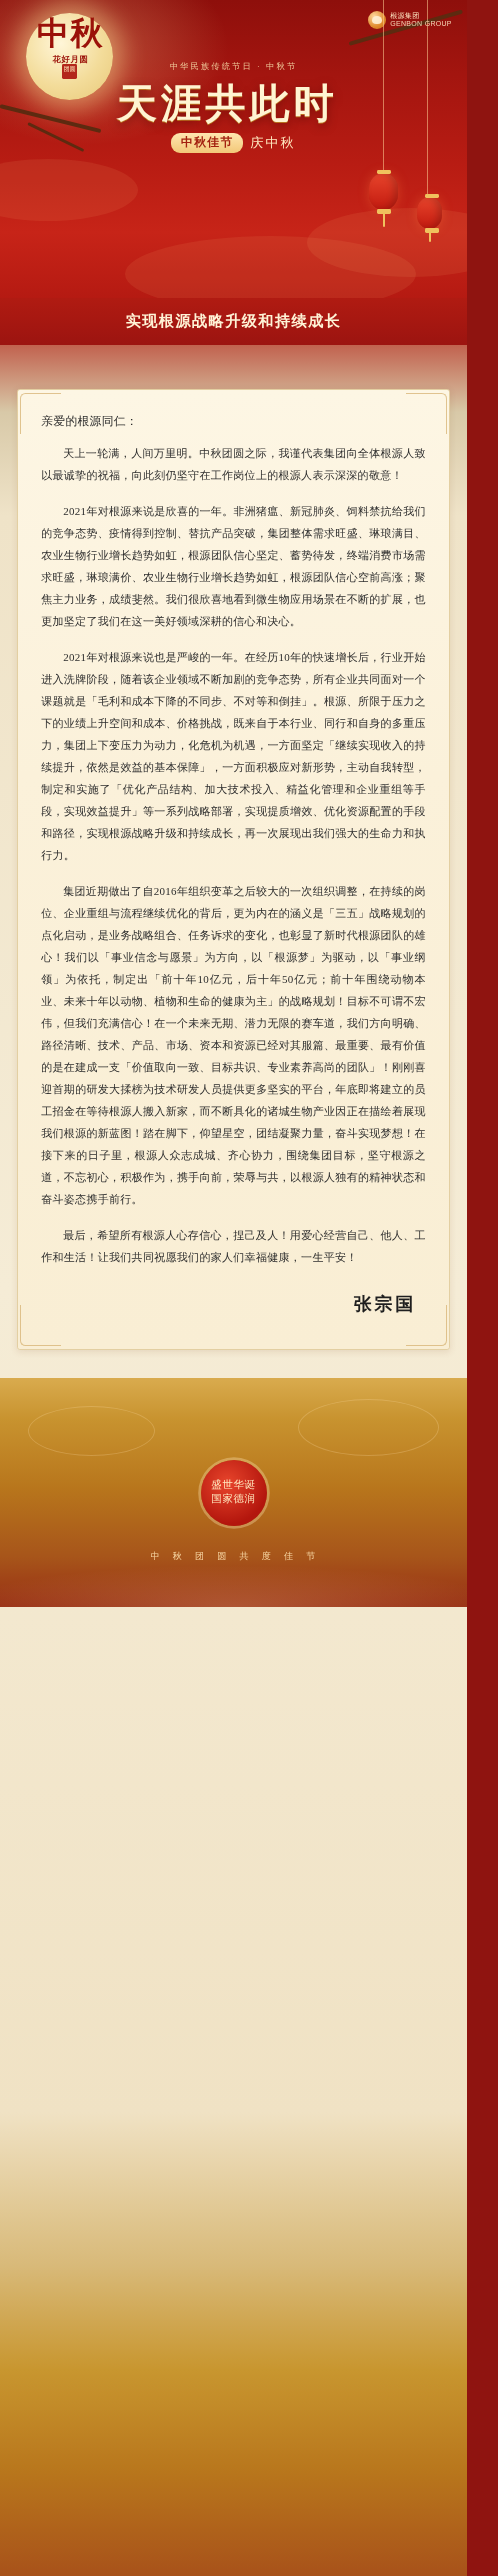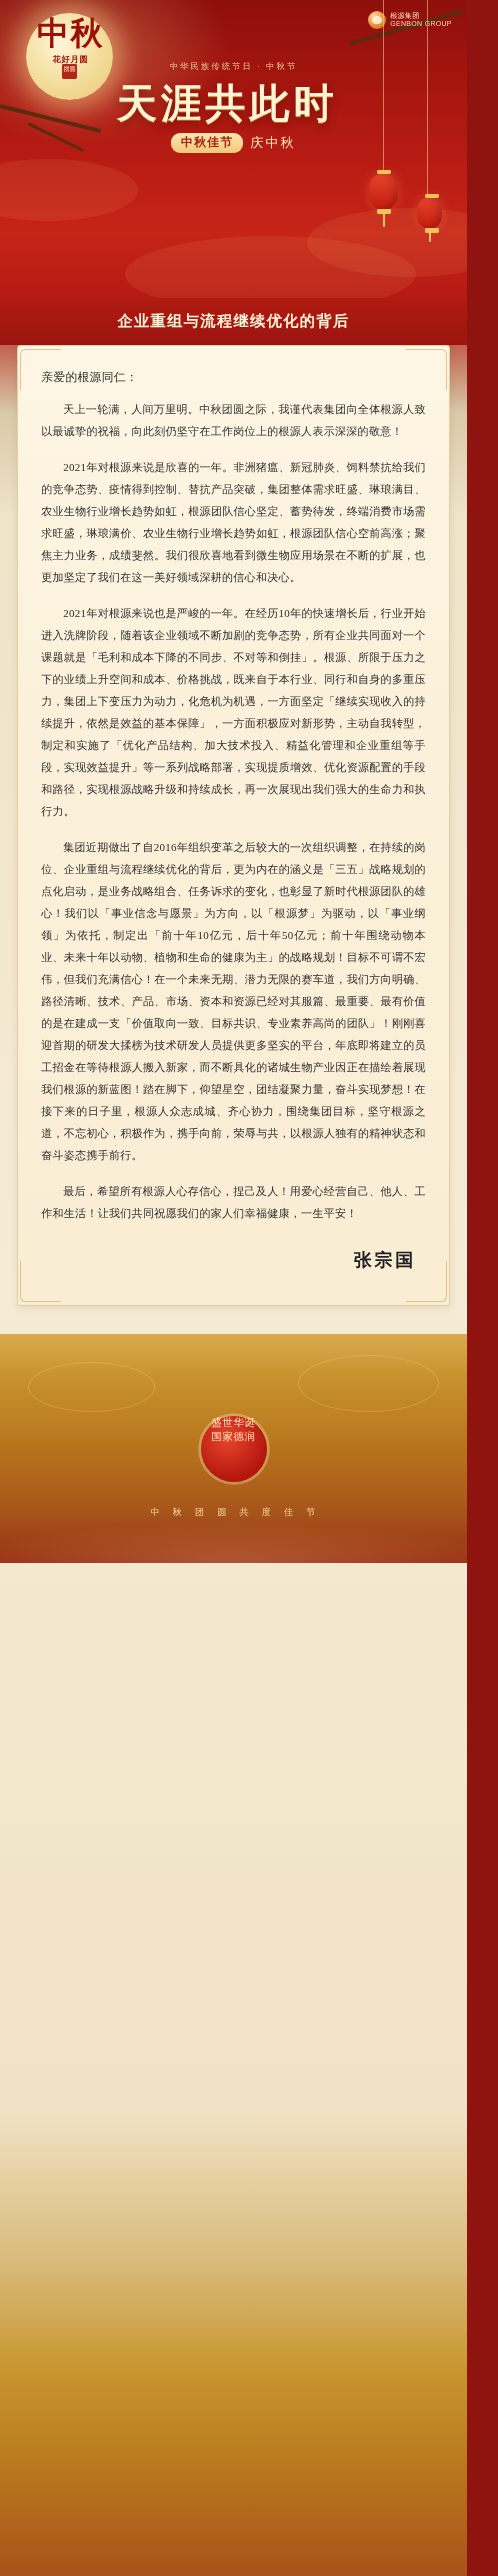--- a/index.html
+++ b/index.html
@@ -207,20 +207,21 @@
     font-family: "Liberation Serif", serif;
     font-size: 15.2px;
     letter-spacing: 1.4px;
     font-weight: bold;
   }
 
   
   .card-wrap {
     position: relative;
     padding: 0 16.6px 28px;
+    margin-top: 44px;
   }
   .card {
     position: relative;
     background: linear-gradient(180deg, #fdf6e4 0%, #fbf1da 40%, #f9eed4 100%);
     border: 0.7px solid #e3cfa2;
     border-radius: 2.8px;
     padding: 23.6px 23.6px 33px;
     box-shadow: 0 1.4px 7px rgba(120,60,20,.12);
   }
   .corner {
@@ -287,20 +288,21 @@
     width: 66px; height: 66px;
     border-radius: 50%;
     background: radial-gradient(circle at 40% 35%, #e8452c, #b3160d 70%);
     box-shadow: 0 0 0 2.8px rgba(255,230,180,.35);
     color: #ffe9c0;
     font-family: "Liberation Serif", serif;
     font-size: 10.4px;
     line-height: 14px;
     letter-spacing: 0.7px;
     text-align: center;
+    padding-top: 18px;
     box-sizing: border-box;
   }
   .footer-tag {
     position: absolute;
     left: 4px; right: 0;
     bottom: 44px;
     text-align: center;
     color: #ffe3b0;
     font-family: "Liberation Serif", serif;
     font-size: 9px;
@@ -360,21 +362,21 @@
     <div class="lantern-string" style="right:83px; top:0; height:173px;"></div>
     <div class="lantern" style="right:69px; top:173px;"></div>
     <div class="lantern-tassel" style="right:82px; top:213px;"></div>
 
     <div class="lantern-string" style="right:39px; top:0; height:197px;"></div>
     <div class="lantern" style="right:25px; top:197px; width:25px; height:32px;"></div>
     <div class="lantern-tassel" style="right:36px; top:231px; height:11px;"></div>
   </div>
 
   <div class="title-band">
-    <div class="doc-title">企业重组与流程继续优化的背后</div>
+    <div class="doc-title">实现根源战略升级和持续成长</div>
   </div>
 
   <div class="card-wrap">
     <div class="card">
       <span class="corner tl"></span>
       <span class="corner tr"></span>
       <span class="corner bl"></span>
       <span class="corner br"></span>
 
       <p class="salutation">亲爱的根源同仁：</p>

